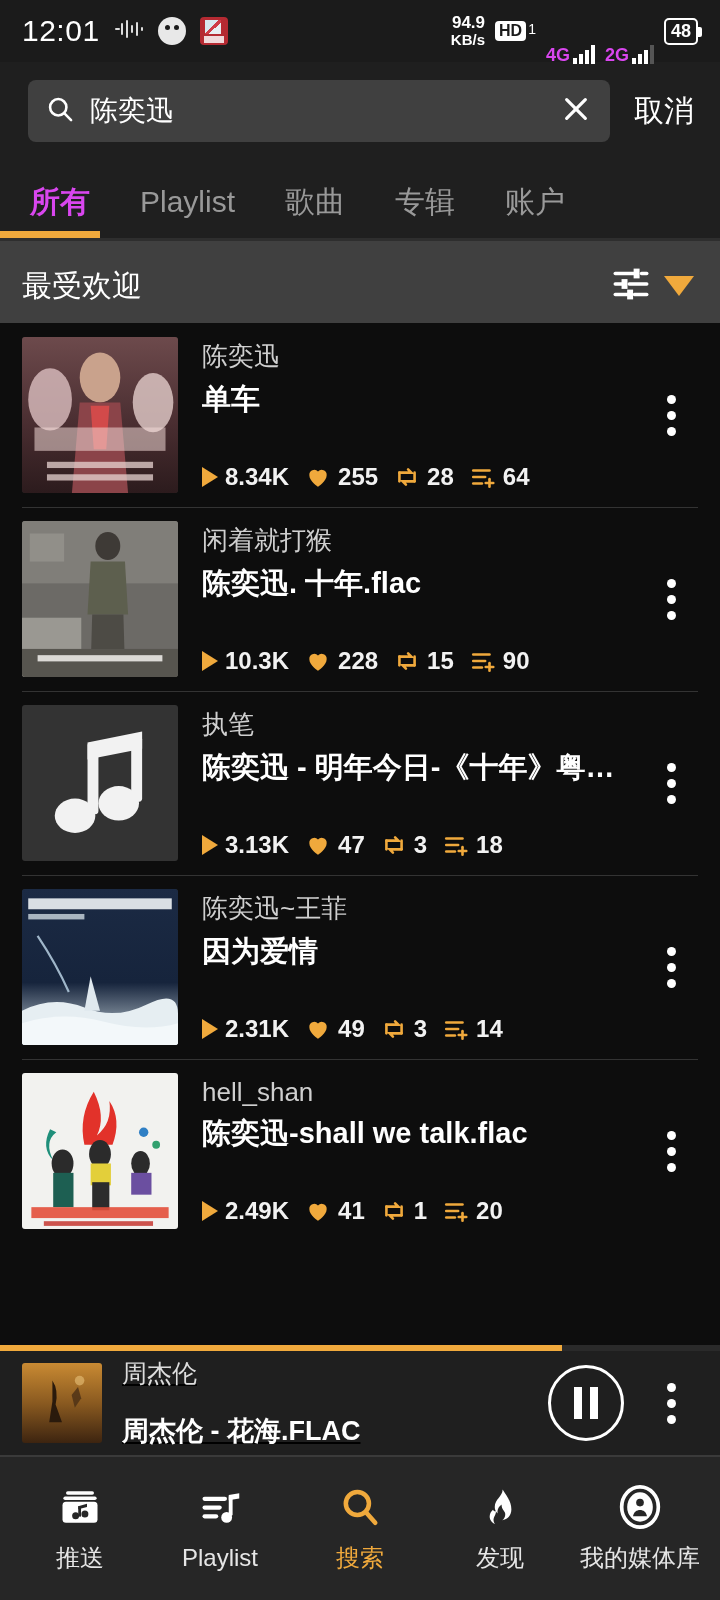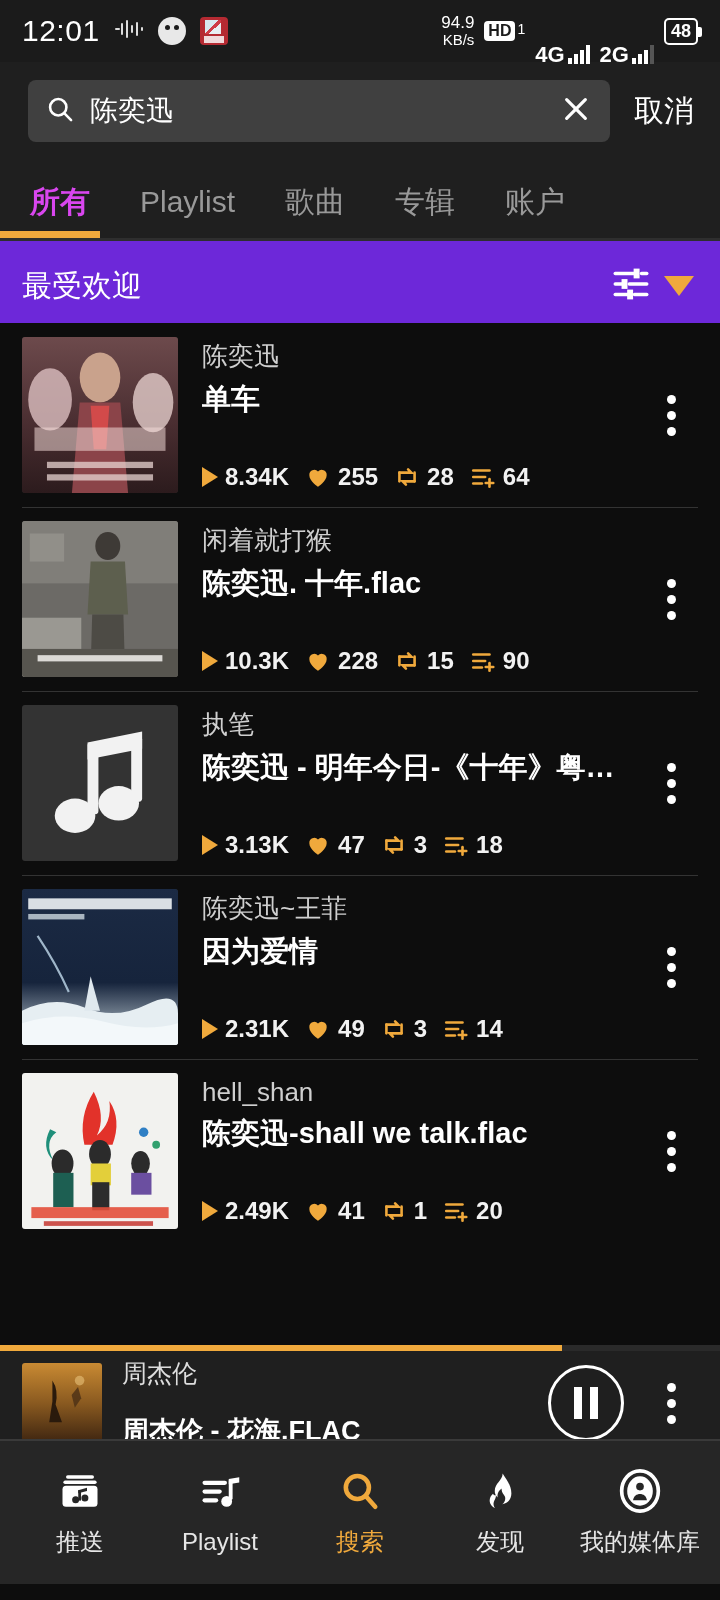--- a/index.html
+++ b/index.html
@@ -36,32 +36,32 @@
   }
   .redapp-ic::before{
     content:""; position:absolute; left:5px; top:3px; width:16px; height:14px;
     background: linear-gradient(135deg,#d8e8ef 0 45%, #cf3b46 45% 60%, #e8eef2 60%);
   }
   .redapp-ic::after{
     content:""; position:absolute; left:4px; bottom:2px; width:20px; height:7px;
     background:#f0d9db;
   }
   .sb-right { display: flex; align-items: center; gap: 10px; }
-  .netspeed { color: #fff; font-size: 17px; line-height: 17px; text-align: right; }
+  .netspeed { color: #fff; font-size: 17px; line-height: 17px; text-align: right; font-weight: bold; }
   .netspeed small { display:block; font-size: 15px; }
   .hd-badge {
     display:flex; gap:2px;
   }
   .hd-box {
     background:#fff; color:#1b1b1b; font-size:16px; font-weight:bold;
     border-radius:4px; padding:1px 4px; line-height:18px;
   }
   .hd-sub { color:#fff; font-size:14px; }
   .sig-group { display:flex; align-items:flex-end; gap:3px; }
-  .sig-label { color:#ffffff; font-size:22px; font-weight:bold; line-height:18px;margin-top:48px; }
+  .sig-label { color:#d946ef; font-size:18px; font-weight:bold; line-height:18px;margin-top:48px; }
   .bars { display:flex; align-items:flex-end; gap:2px; height:20px; }
   .bars i { width:4px; background:#fff; display:block; }
   .bars i:nth-child(1){height:6px;}
   .bars i:nth-child(2){height:10px;}
   .bars i:nth-child(3){height:14px;}
   .bars i:nth-child(4){height:19px;}
   .bars.dim i:nth-child(4){background:#555;}
   .batt {
     border:2px solid #fff; border-radius:5px; padding:1px 5px;
     color:#fff; font-size:18px; font-weight:bold; position:relative;
@@ -95,21 +95,21 @@
   .tab.active { color:#d946ef; font-weight:bold; }
   .tab-underline {
     position:absolute; left:0; bottom:0; height:7px; width:100px;
     background:#f0a93c;
   }
   .tabs-divider { height:3px; background:#2e2e2e; }
 
   
   .section-head {
     display:flex; align-items:center; justify-content:space-between;
-    padding: 22px 26px 14px 22px; background:#6d28d9;
+    padding: 22px 26px 14px 22px; background:#404040;
   }
   .section-title { color:#fff; font-size:30px; }
   .section-tools { display:flex; align-items:center; gap:12px; }
   .sliders-ic { width:42px; height:42px; }
   .caret-down {
     width:0;height:0;border-left:15px solid transparent;border-right:15px solid transparent;
     border-top:20px solid #f0a93c;
   }
 
   
@@ -143,35 +143,35 @@
     align-items:center; gap:7px; cursor:pointer;
   }
   .kebab i { width:9px; height:9px; border-radius:50%; background:#fff; display:block; }
 
   
   .miniplayer-wrap { position:absolute; left:0; right:0; bottom:145px; }
   .progress { height:6px; background:#2a2a2a; }
   .progress > i { display:block; height:100%; background:#f0a93c; }
   .miniplayer {
     background:#1f1f1f; display:flex; align-items:center;
-    padding: 14px 22px; gap:20px; height: 104px;
+    padding: 14px 22px; gap:20px; height: 104px; text-decoration: underline;
   }
   .mp-art { width:80px; height:80px; flex:none; border-radius:3px; overflow:hidden; }
   .mp-meta { flex:1; min-width:0; }
   .mp-uploader { color:#ddd; font-size:25px; }
   .mp-title { color:#fff; font-size:27px; font-weight:bold; white-space:nowrap; overflow:hidden; text-overflow:ellipsis;margin-top:23px; }
   .mp-play {
     width:76px; height:76px; border:3px solid #fff; border-radius:50%;
     display:flex; align-items:center; justify-content:center; gap:8px; flex:none; cursor:pointer;
   }
   .mp-play i { width:8px; height:32px; background:#fff; display:block; }
 
   
   .bottomnav {
-    position:absolute; left:0; right:0; bottom:16px; height:145px;
+    position:absolute; left:0; right:0; bottom:0; height:145px;
     background:#262626; border-top:2px solid #3a3a3a;
     display:flex; align-items:center; justify-content:space-around; padding: 0 10px;
   }
   .navitem { display:flex; flex-direction:column; align-items:center; gap:12px; width:140px; cursor:pointer; }
   .navitem .nav-ic { width:46px; height:46px; display:flex; align-items:center; justify-content:center; }
   .navitem .nav-label { font-size:24px; color:#e6e6e6; }
   .navitem.active .nav-label { color:#f0a93c; }
 </style>
 </head>
 <body>

